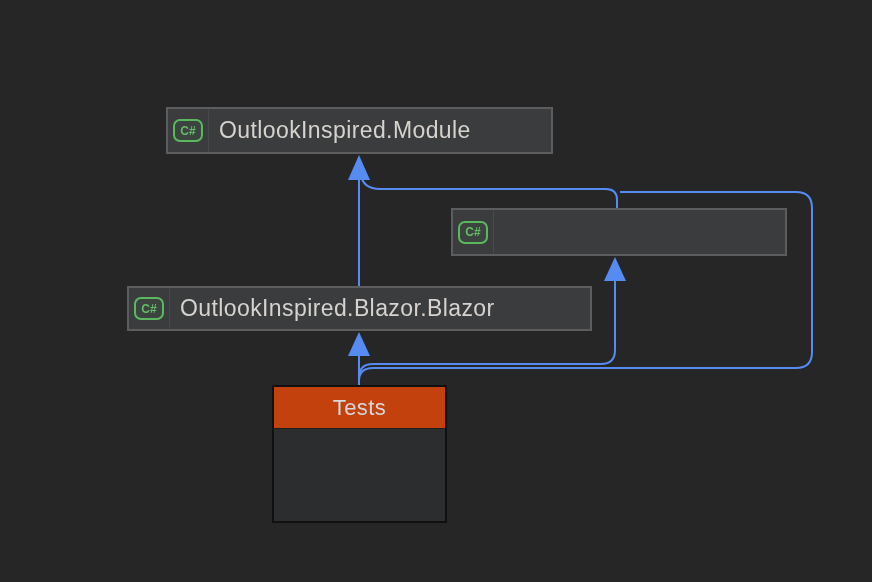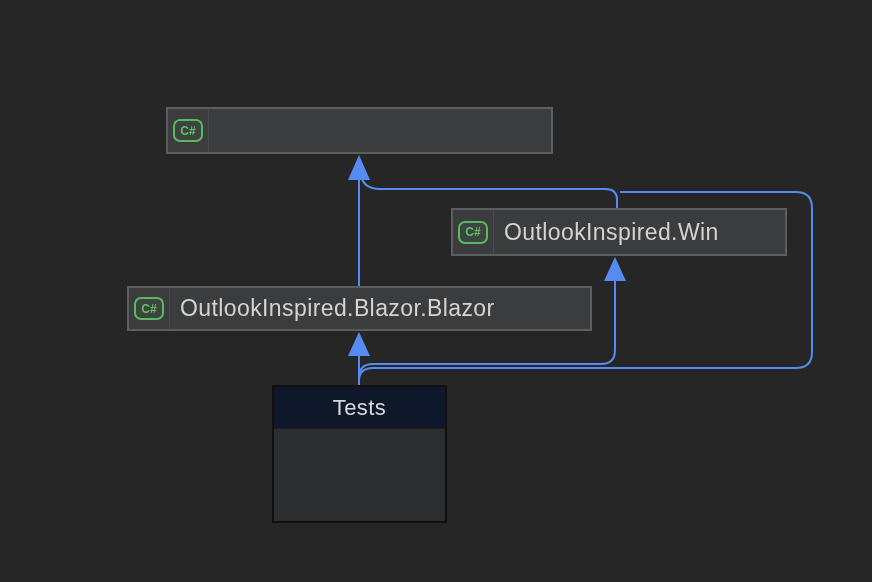--- a/index.html
+++ b/index.html
@@ -77,21 +77,21 @@
     z-index: 2;
     background: #2c2d2e;
     border: 2px solid #101010;
     box-sizing: border-box;
     display: flex;
     flex-direction: column;
   }
   .group-header {
     height: 41px;
     flex: 0 0 41px;
-    background: #0f172a;
+    background: #c2410c;
     border-bottom: 1px solid #1d1d1d;
     display: flex;
     align-items: center;
     justify-content: center;
     font-size: 22px;
     color: #d8d8d8;
     letter-spacing: 0.4px;
   }
   .group-body {
     flex: 1;
@@ -115,27 +115,27 @@
     <path d="M 359 385 L 359 378 Q 359 364 373 364 L 601 364 Q 615 364 615 350 L 615 280"></path>
     <polygon points="615,257 604,281 626,281"></polygon>
 
     <path d="M 359 385 L 359 381 Q 359 368 373 368 L 796 368 Q 812 368 812 352 L 812 208 Q 812 192 796 192 L 620 192"></path>
   </svg>
 
   <div class="node" style="left:166px; top:107px; width:387px; height:47px;">
     <div class="icon-cell">
       <div class="csharp-chip">C#</div>
     </div>
+    <div class="node-label">OutlookInspired.Module</div>
   </div>
 
   <div class="node" style="left:451px; top:208px; width:336px; height:48px;">
     <div class="icon-cell">
       <div class="csharp-chip">C#</div>
     </div>
-    <div class="node-label">OutlookInspired.Win</div>
   </div>
 
   <div class="node" style="left:127px; top:286px; width:465px; height:45px;">
     <div class="icon-cell">
       <div class="csharp-chip">C#</div>
     </div>
     <div class="node-label">OutlookInspired.Blazor.Blazor</div>
   </div>
 
   <div class="group-node" style="left:272px; top:385px; width:175px; height:138px;">

